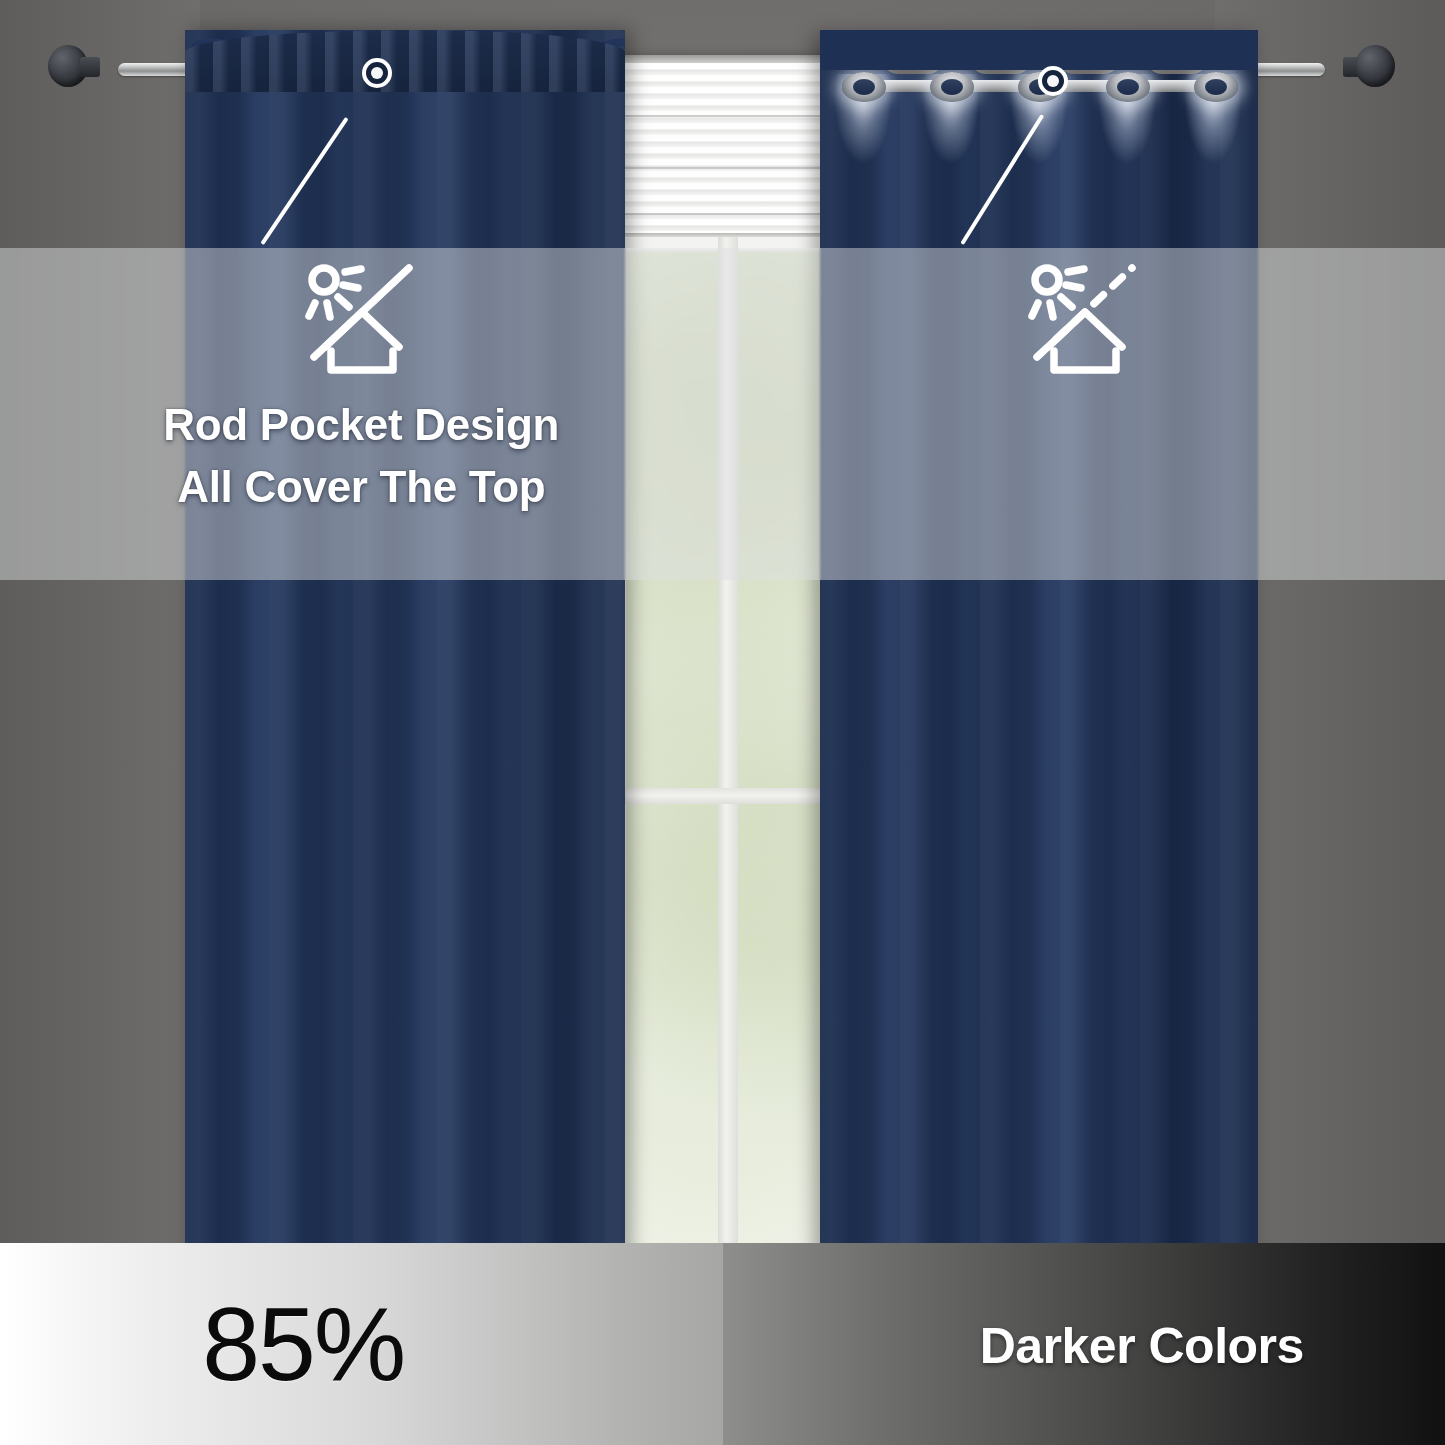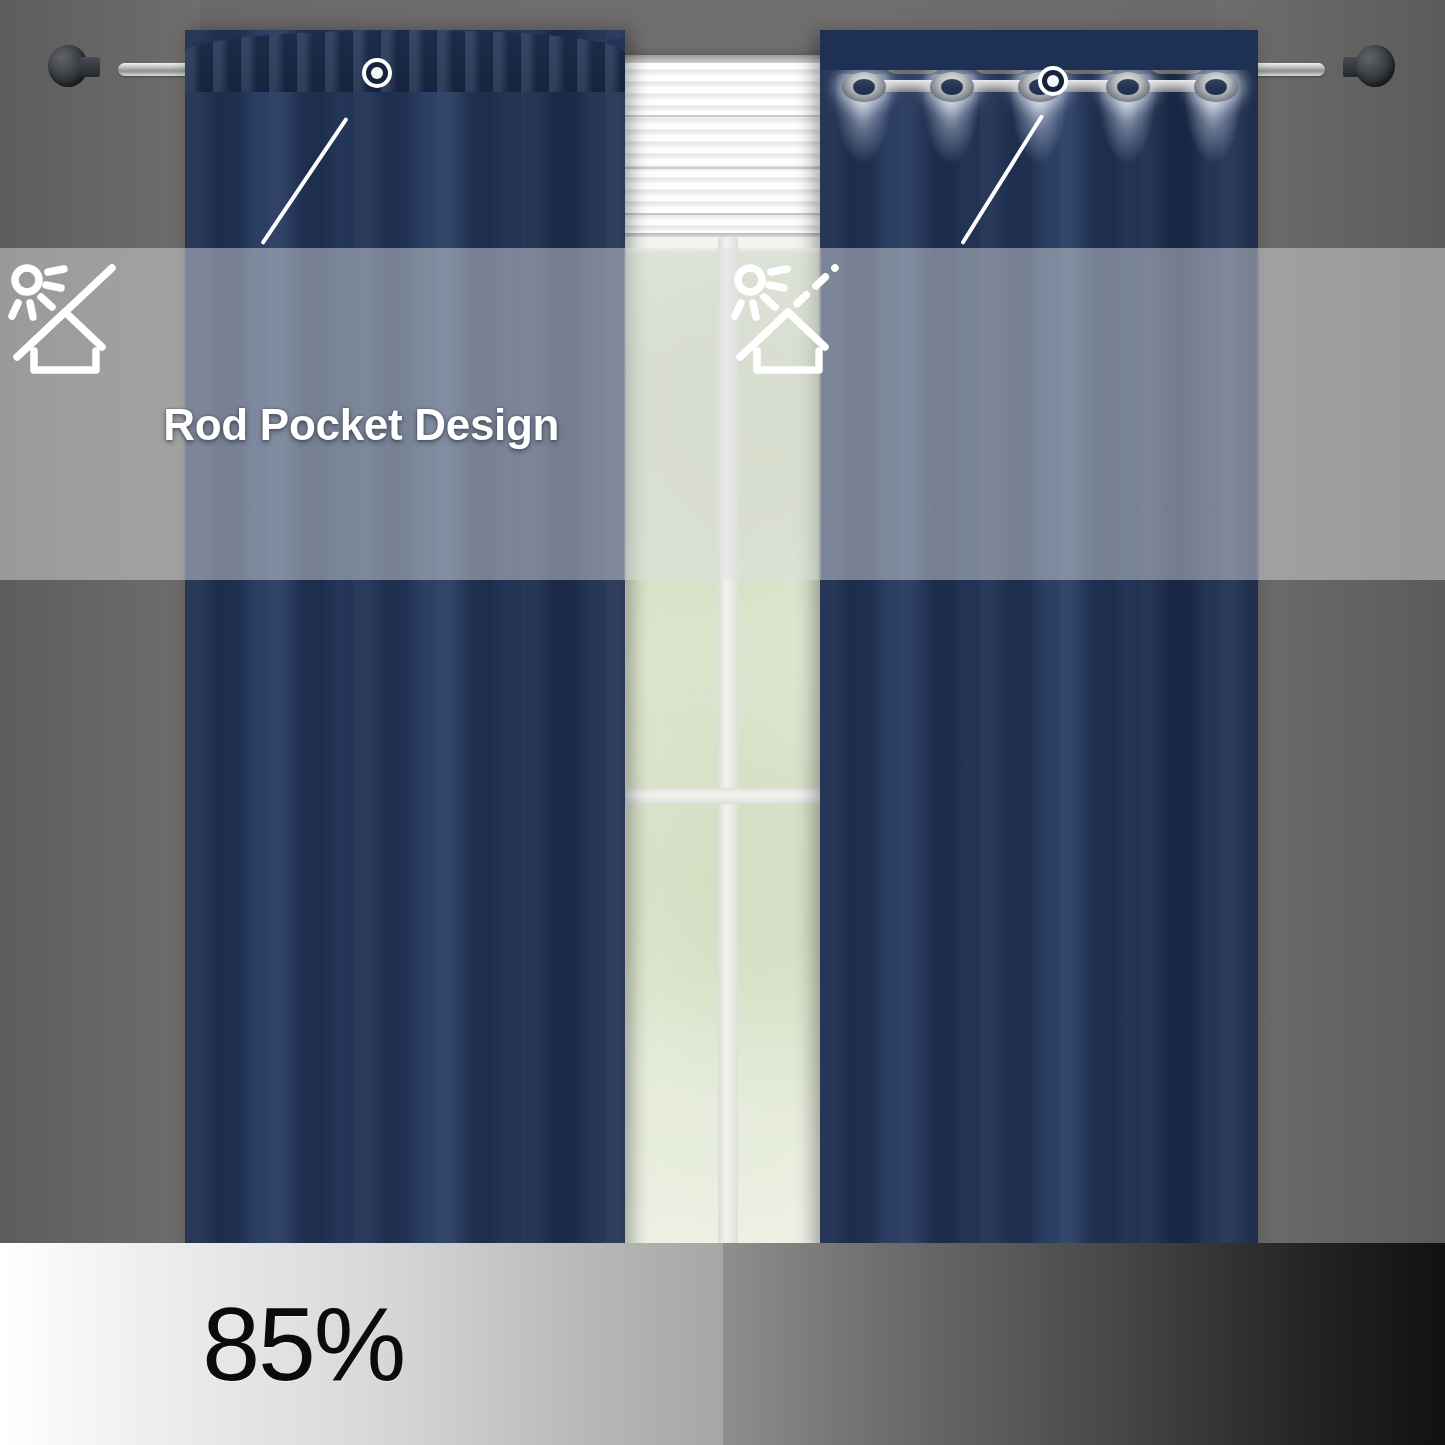--- a/index.html
+++ b/index.html
@@ -199,21 +199,21 @@
   }
 
   
   .band{
     position:absolute;left:0;top:248px;width:1445px;height:332px;
     background:rgba(222,224,226,.47);
     backdrop-filter:blur(1px);
   }
   .band-half{
     position:absolute;top:0;height:100%;width:50%;
-    display:flex;flex-direction:column;
+    display:flex;flex-direction:column;align-items:center;
   }
   .band-left{left:0;}
   .band-right{left:50%;}
 
   .feat-icon{
     margin-top:6px;
     width:128px;height:124px;
   }
   .feat-icon svg{display:block;width:100%;height:100%;}
 
@@ -348,20 +348,21 @@
           <line x1="41" y1="43" x2="52" y2="53"></line>
           <line x1="30" y1="49" x2="33" y2="63"></line>
           <line x1="18" y1="49" x2="12" y2="62"></line>
           <line x1="17" y1="103" x2="112" y2="14"></line>
           <polyline points="34,97 34,116 96,116 96,97"></polyline>
           <polyline points="28,93 65,58 102,93"></polyline>
         </svg>
       </div>
       <div class="feat-text">
         <span>Rod Pocket Design</span>
+        <span class="l2">All Cover The Top</span>
       </div>
     </div>
 
     <div class="band-half band-right">
       <div class="feat-icon">
         <svg viewBox="0 0 128 124" fill="none" stroke="#ffffff" stroke-width="7.5" stroke-linecap="round" stroke-linejoin="round">
           <circle cx="27" cy="26" r="12"></circle>
           <line x1="48" y1="18" x2="64" y2="15"></line>
           <line x1="46" y1="31" x2="61" y2="34"></line>
           <line x1="41" y1="43" x2="52" y2="53"></line>
@@ -378,17 +379,18 @@
   </div>
 
   <div class="footer">
     <div class="fb fb-left">
       <div class="inner">
         <div class="pct">85%</div>
       </div>
     </div>
     <div class="fb fb-right">
       <div class="inner">
+        <div class="sub">Darker Colors</div>
       </div>
     </div>
   </div>
 
 </div>
 
 </body></html>

